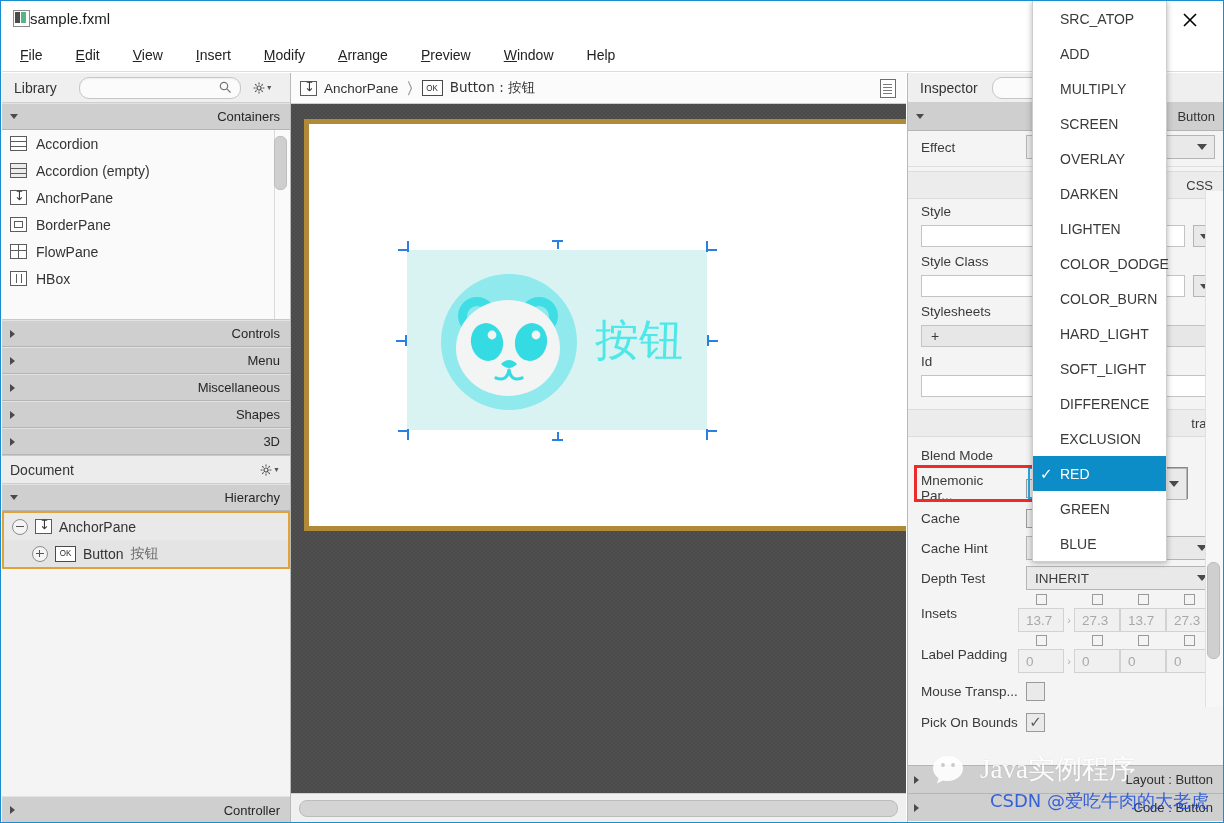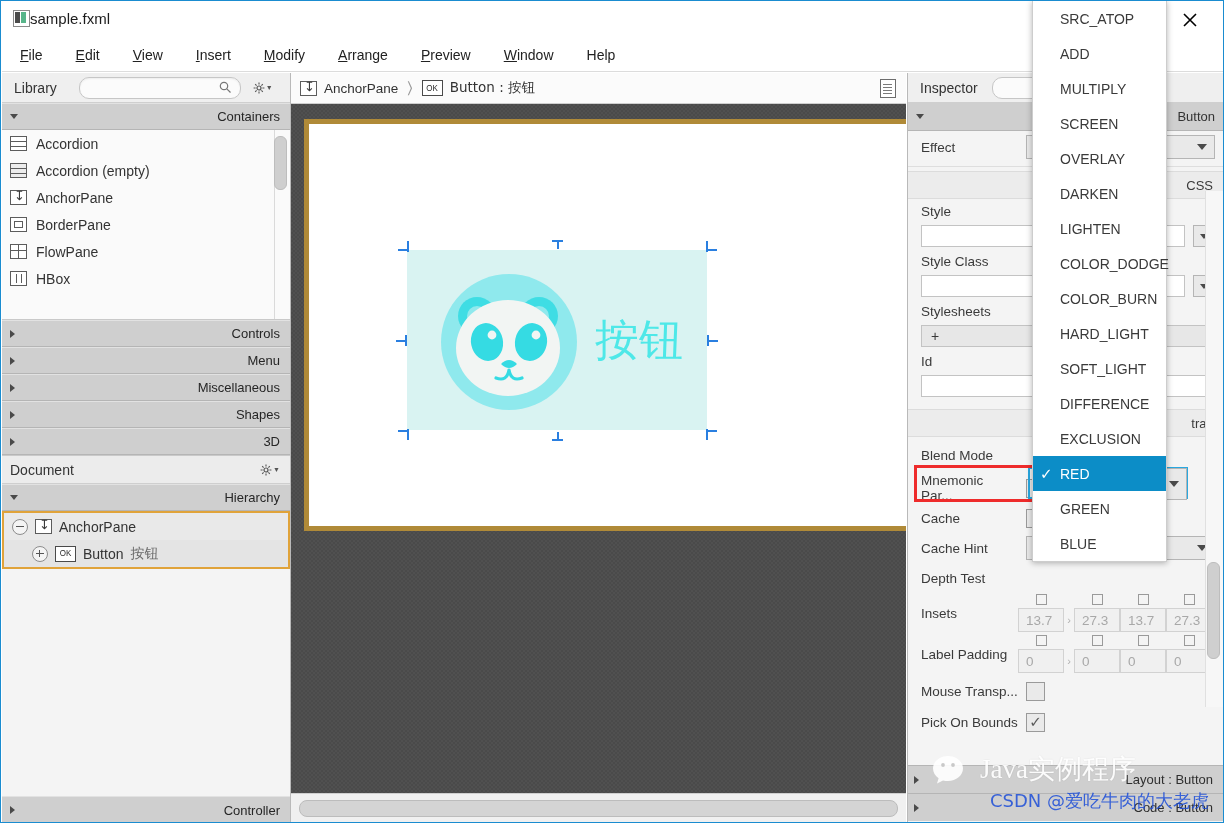--- a/index.html
+++ b/index.html
@@ -472,20 +472,24 @@
       </div>
       <div class="prow">
         <span class="plabel">Cache Hint</span>
         <div class="pcombo">
           <span>DEFAULT</span>
           <span class="arrow"></span>
         </div>
       </div>
       <div class="prow">
         <span class="plabel">Depth Test</span>
+        <div class="pcombo">
+          <span>INHERIT</span>
+          <span class="arrow"></span>
+        </div>
       </div>
 
       <div class="chk-row">
         <span class="mini-slot">
             <span class="mini-chk"></span>
           </span>
         <span class="chevmini"></span>
         <span class="mini-slot">
             <span class="mini-chk"></span>
           </span>

